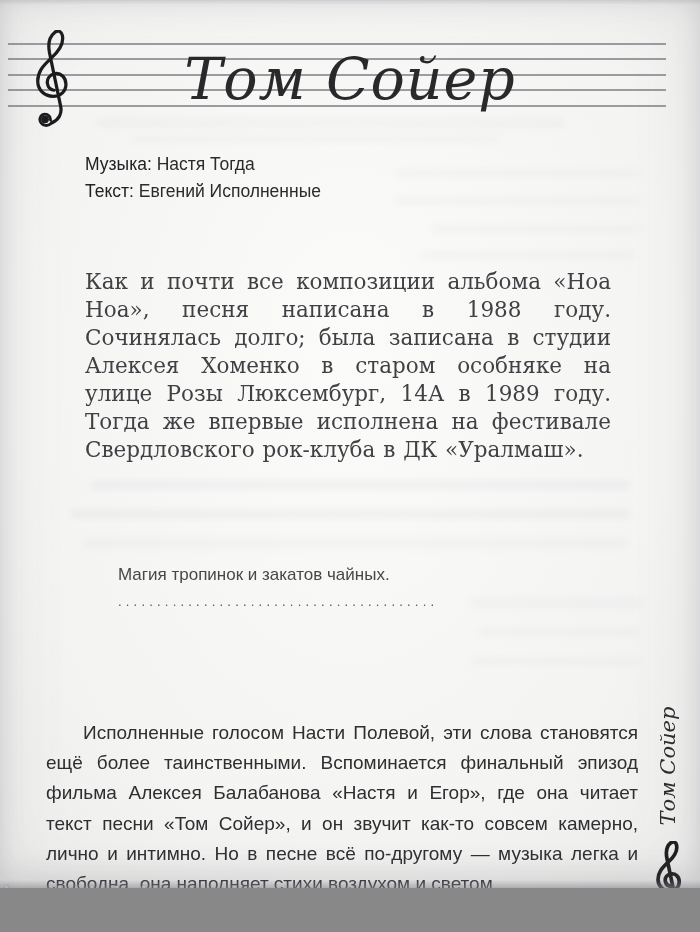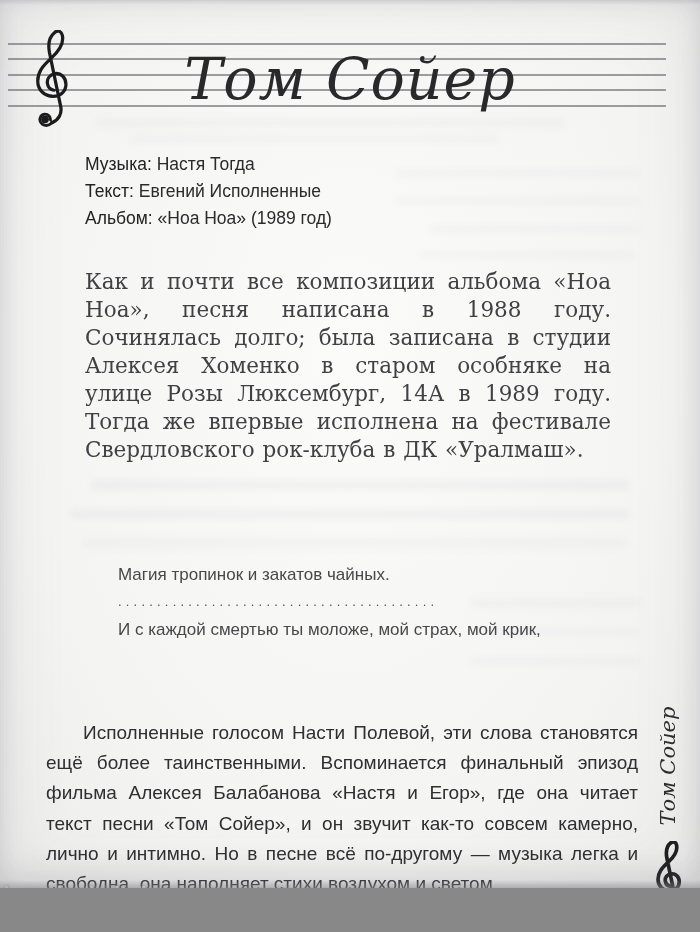--- a/index.html
+++ b/index.html
@@ -97,29 +97,27 @@
   <div class="bl o14" style="left:90px;top:480px;width:540px"></div>
   <div class="bl o14" style="left:70px;top:509px;width:560px"></div>
   <div class="bl o10" style="left:82px;top:538px;width:545px"></div>
   <div class="bl o10" style="left:470px;top:598px;width:172px"></div>
   <div class="bl o08" style="left:478px;top:627px;width:162px"></div>
   <div class="bl o08" style="left:470px;top:656px;width:170px"></div>
 
   <div class="meta">
     <div><b>Музыка:</b> <span>Настя Тогда</span></div>
     <div><b>Текст:</b> <span>Евгений Исполненные</span></div>
-    <div><b>Альбом:</b> <span>«Ноа Ноа» (1989 год)</span></div>
   </div>
 
   <p class="intro">Как и почти все композиции альбома «Ноа Ноа», песня написана в 1988 году. Сочинялась долго; была записана в студии Алексея Хоменко в старом особняке на улице Розы Люксембург, 14А в 1989 году. Тогда же впервые исполнена на фестивале Свердловского рок-клуба в ДК «Уралмаш».</p>
 
   <div class="quote">
     <div>Магия тропинок и закатов чайных.</div>
     <div class="dots">.............................................</div>
-    <div>И с каждой смертью ты моложе, мой страх, мой крик,</div>
   </div>
 
   <p class="body-par">Исполненные голосом Насти Полевой, эти слова становятся ещё более таинственными. Вспоминается финальный эпизод фильма Алексея Балабанова «Настя и Егор», где она читает текст песни «Том Сойер», и он звучит как-то совсем камерно, лично и интимно. Но в песне всё по-другому — музыка легка и свободна, она наполняет стихи воздухом и светом.</p>
 
   <div class="side-title">Том Сойер</div>
 
   <svg class="clef-side" width="31" height="76" viewBox="0 0 44 112" aria-hidden="true">
     <path fill="none" stroke="currentColor" stroke-width="5.4" stroke-linecap="round" d="M25 103 C33 100 36.5 92.5 35 85 L22.5 25 C20.5 14 23 7 28 3 C32 -0.5 35.8 1.5 36.8 6 C38.8 15 33 23.5 24.5 31.2 C15 40 9.5 46.5 9.5 56.5 C9.5 66.5 17 73.5 26.5 73.5 C35.2 73.5 40.8 67.8 40.8 60.2 C40.8 52.5 35 47.3 28.5 48.4 C23 49.4 19.3 54 20.3 59.6 C21 63.7 24 66.3 27.5 66.8"></path>
     <path fill="none" stroke="currentColor" stroke-width="4.6" stroke-linecap="round" d="M25 103 C21 107.5 14.5 106.5 12.3 101.5 C10.8 97.5 13.3 93.3 17.5 93.3 C21.3 93.3 24 96.3 23.7 100"></path>
     <circle cx="17.6" cy="99" r="5.2" fill="currentColor"></circle>

